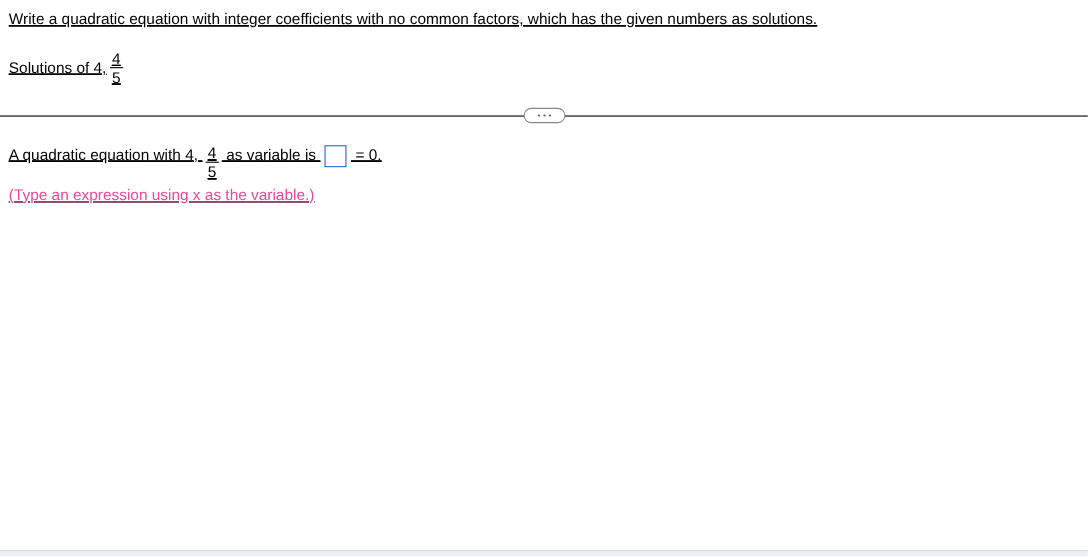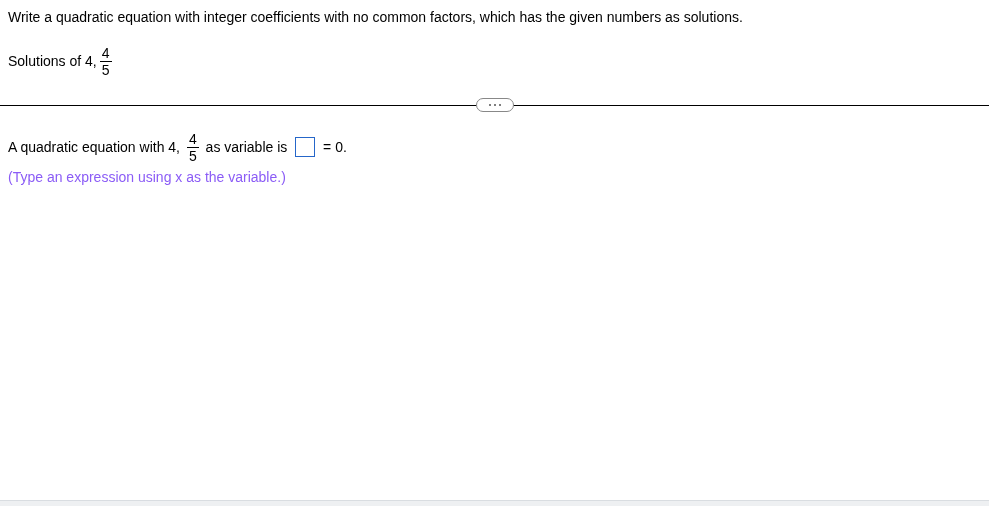--- a/index.html
+++ b/index.html
@@ -1,15 +1,15 @@
 <!DOCTYPE html>
 <html><head>
 <meta charset="utf-8">
 <style>
-  * { margin: 0; padding: 0; box-sizing: border-box; }
+  * { margin: 0; padding: 0; box-sizing: border-box; text-decoration: underline; }
   body {
     font-family: Arial, Helvetica, sans-serif;
     font-size: 14px;
     color: #000;
     width: 989px;
     height: 506px;
     background: #fff;
     position: relative;
     padding: 8px 8px 0 8px;
   }
@@ -64,38 +64,37 @@
     cursor: pointer;
   }
   .dots-badge .dot {
     width: 2px;
     height: 2px;
     background: #555;
     border-radius: 50%;
   }
   .answer-line {
     display: flex;
-    align-items: center;
     flex-wrap: wrap;
     margin-bottom: 6px;
     margin-top: 20px;
   }
   .answer-line > span { white-space: pre; }
   .input-box {
     width: 20px;
     height: 20px;
     border: 1px solid #2566c9;
     margin: 0 4px;
     background: #fff;
     font-size: 13px;
     text-align: center;
     padding: 0;
   }
   .hint {
-    color: #8b5cf6;
+    color: #ec4899;
     font-size: 14px;
   }
   .bottom-bar {
     position: absolute;
     left: 0;
     right: 0;
     bottom: 0;
     height: 6px;
     background: #eef0f2;
     border-top: 1px solid #d9dde1;

